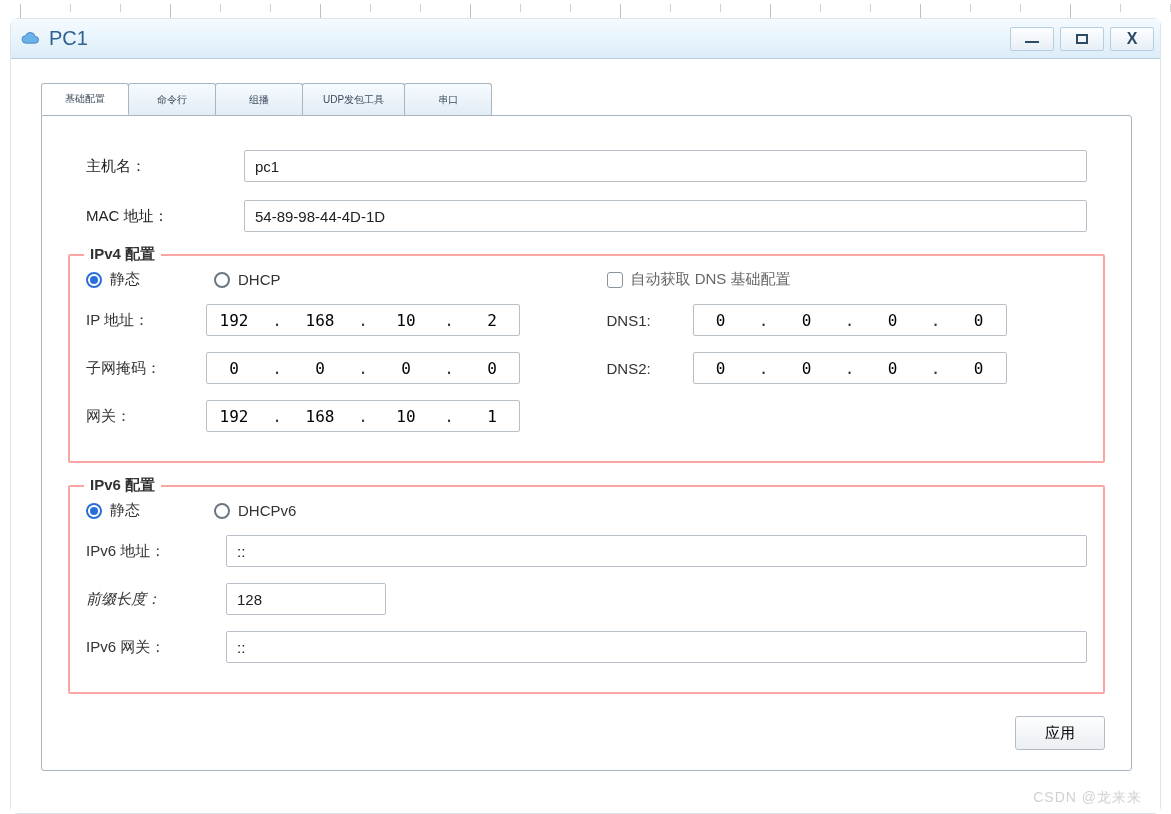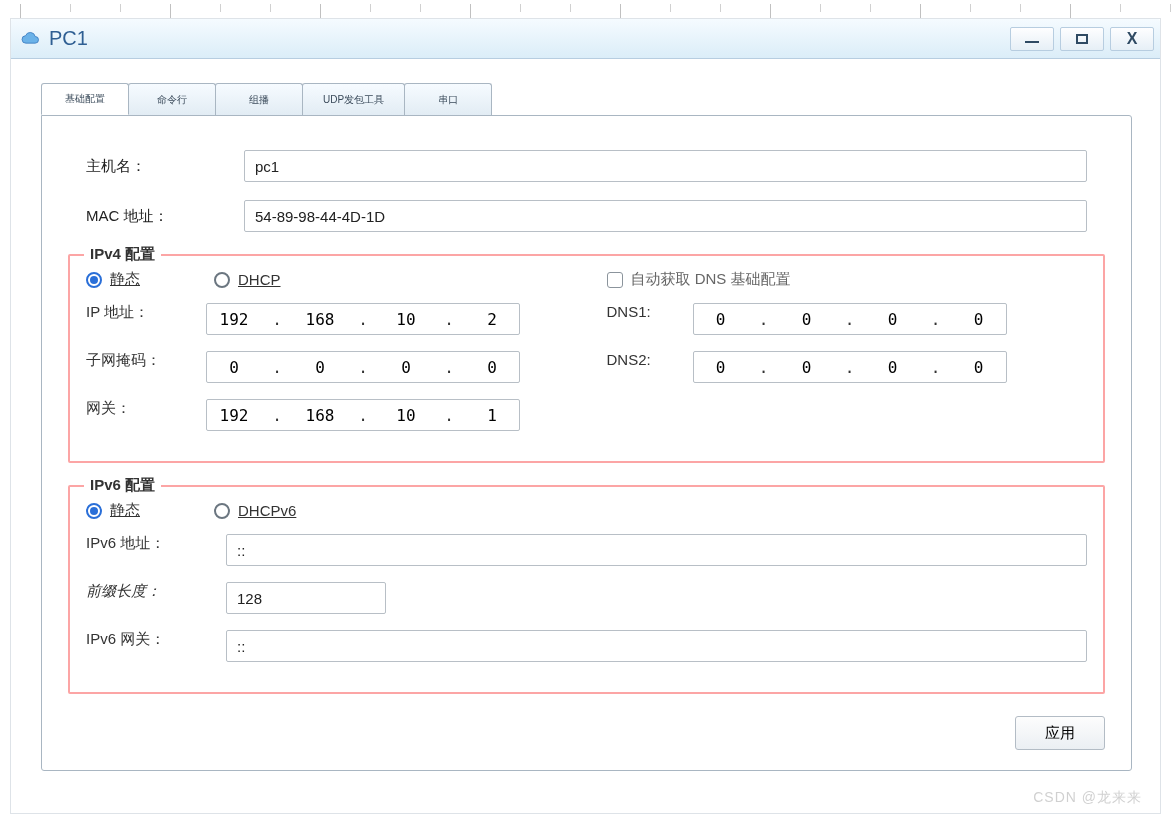--- a/index.html
+++ b/index.html
@@ -25,21 +25,21 @@
     background: #d0d0d0;
   }
   .ruler-bg .tick.major { height: 14px; background: #c0c0c0; }
 
   
   .app-window {
     position: absolute;
     left: 10px; top: 18px;
     width: 1151px; height: 796px;
     border: 1px solid rgba(200,208,216,0.6);
-    border-radius: 0;
+    border-radius: 8px;
     background: #fff;
   }
 
   
   .title-bar {
     height: 40px;
     display: flex;
     align-items: center;
     justify-content: space-between;
     background: linear-gradient(#f5fbff, #dbedf8);
@@ -162,35 +162,35 @@
   }
 
   .grid2 {
     display: grid;
     grid-template-columns: 1fr 1fr;
     column-gap: 40px;
   }
 
   .col-row {
     display: flex;
+    align-items: center;
     margin-bottom: 14px;
     min-height: 34px;
   }
   .col-row .lbl { width: 120px; font-size: 15px; }
   .col-right .lbl { width: 86px; }
 
   .radio-row {
     display: flex; align-items: center;
     margin-bottom: 14px;
   }
   .radio {
     display: flex; align-items: center;
     margin-right: 30px;
     cursor: pointer;
-    text-decoration: underline;
   }
   .radio .dot {
     width: 16px; height: 16px;
     border: 2px solid #6b7680;
     border-radius: 50%;
     margin-right: 8px;
     display: flex; align-items: center; justify-content: center;
     background: #fff;
   }
   .radio.checked .dot {

